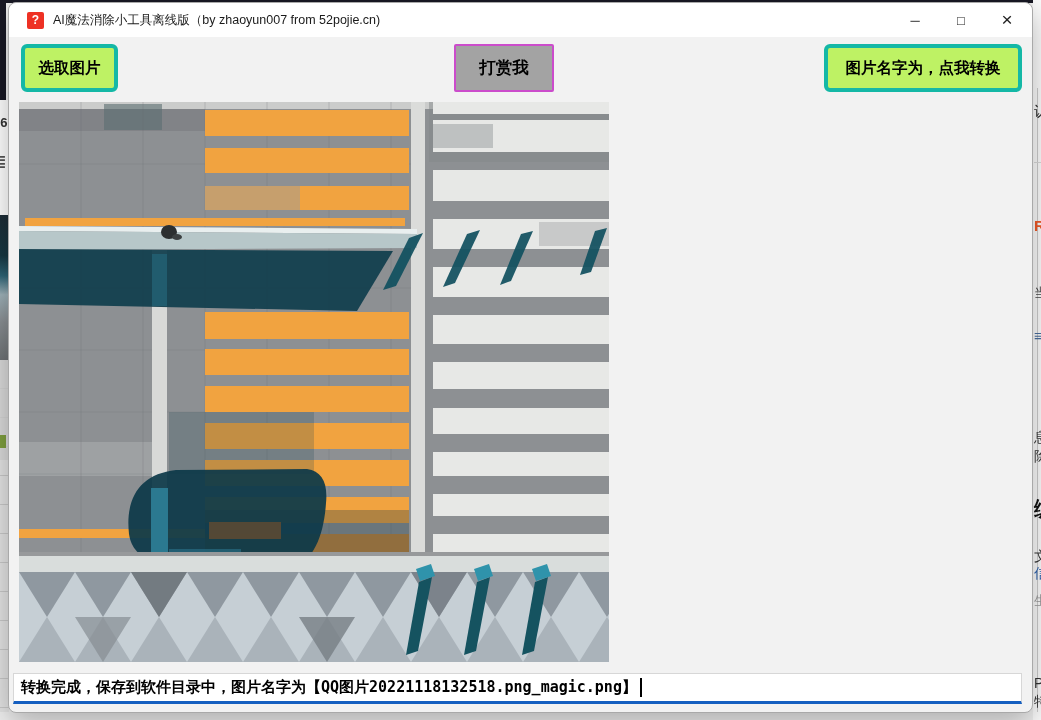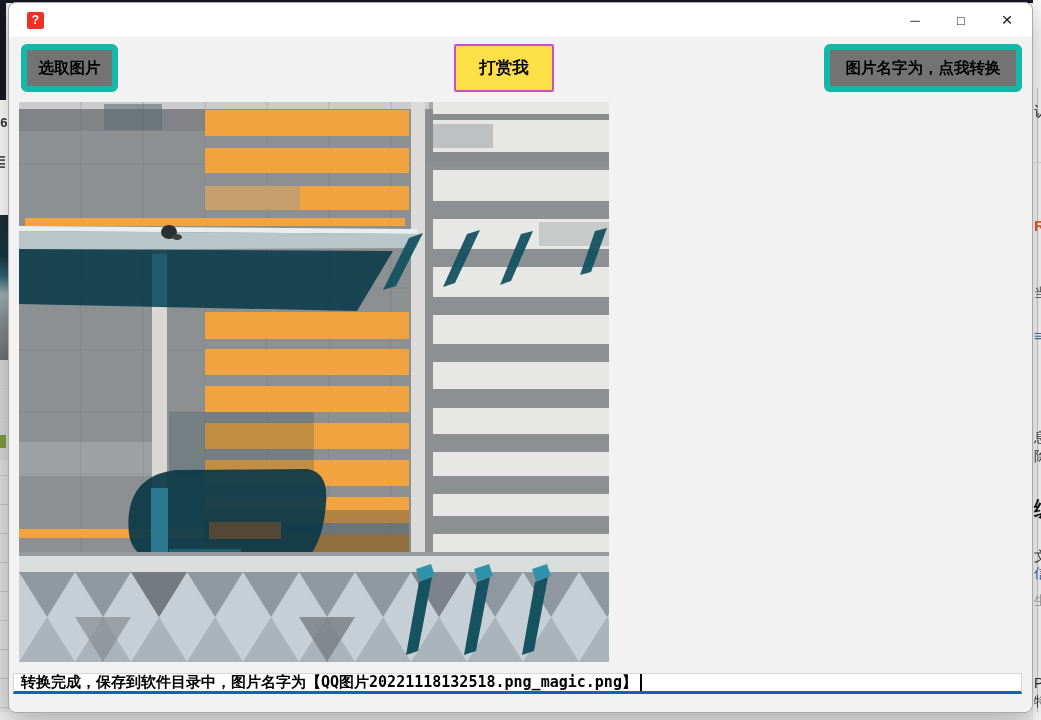--- a/index.html
+++ b/index.html
@@ -38,32 +38,32 @@
     font-size:12px;font-weight:bold;display:flex;align-items:center;justify-content:center;flex:0 0 auto;
   }
   .title-text{margin-left:9px;font-size:12.5px;color:#1a1a1a;white-space:nowrap;}
   .win-controls{position:absolute;right:2px;top:0;height:34px;display:flex;}
   .win-btn{width:46px;height:34px;display:flex;align-items:center;justify-content:center;
     color:#222;font-size:13px;cursor:default;}
   .win-btn.close{font-size:19px;}
   
   .btn{
     position:absolute;top:41px;height:48px;display:flex;align-items:center;justify-content:center;
-    background:#737373;border:6px solid #14b8a6;border-radius:6px;
+    background:#bef264;border:4px solid #14b8a6;border-radius:6px;
     font-weight:bold;font-size:15.5px;color:#000;box-sizing:border-box;white-space:nowrap;
   }
   .btn-select{left:12px;width:97px;}
-  .btn-donate{left:445px;width:100px;background:#fde047;border:2px solid #cb4ccb;border-radius:2px;font-size:16.5px;}
+  .btn-donate{left:445px;width:100px;background:#a3a3a3;border:2px solid #cb4ccb;border-radius:2px;font-size:16.5px;}
   .btn-convert{left:815px;width:198px;}
   
   .photo-wrap{position:absolute;left:10px;top:99px;width:590px;height:560px;}
   .photo-wrap svg{display:block;}
   
   .status-box{
-    position:absolute;left:4px;top:670px;width:1009px;height:21px;box-sizing:border-box;
+    position:absolute;left:4px;top:670px;width:1009px;height:31px;box-sizing:border-box;
     background:#ffffff;border:1px solid #d7d7d7;border-bottom:3px solid #155fc0;
     display:flex;align-items:center;padding:0 7px;
     font-family:"DejaVu Sans Mono","Liberation Sans",sans-serif;
     font-weight:bold;font-size:15px;color:#000;white-space:nowrap;overflow:hidden;
   }
   .caret{display:inline-block;width:2px;height:19px;background:#000;margin-left:3px;flex:0 0 auto;}
 </style>
 </head>
 <body>
 
@@ -90,20 +90,21 @@
 <span class="rf" style="top:549px;font-size:14px;color:#333;">文</span>
 <span class="rf" style="top:566px;font-size:14px;color:#2e62ad;">信</span>
 <span class="rf" style="top:594px;font-size:13px;color:#999;">生</span>
 <span class="rf" style="top:676px;font-size:14px;color:#333;">P</span>
 <span class="rf" style="top:694px;font-size:14px;color:#333;">特</span>
 
 <div class="app-window">
 
   <div class="titlebar">
     <div class="app-icon">?</div>
+    <div class="title-text">AI魔法消除小工具离线版（by zhaoyun007 from 52pojie.cn)</div>
     <div class="win-controls">
       <div class="win-btn">─</div>
       <div class="win-btn">□</div>
       <div class="win-btn close">×</div>
     </div>
   </div>
 
   <div class="btn btn-select">选取图片</div>
   <div class="btn btn-donate">打赏我</div>
   <div class="btn btn-convert">图片名字为，点我转换</div>

